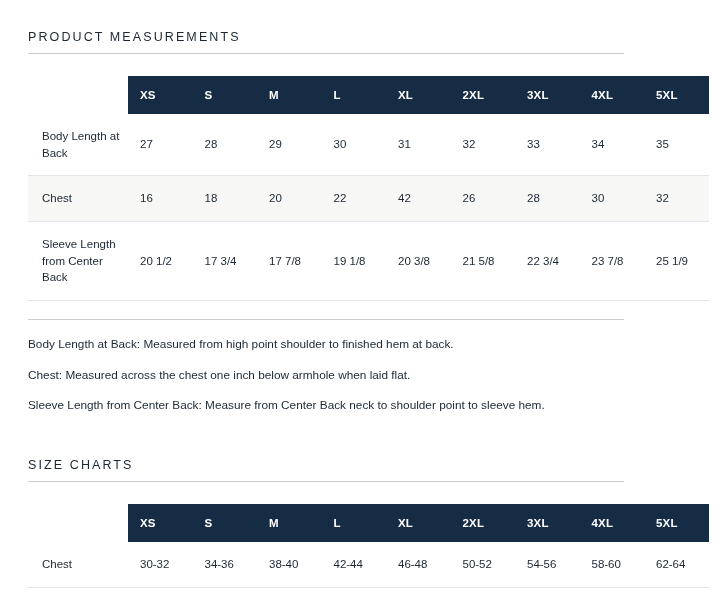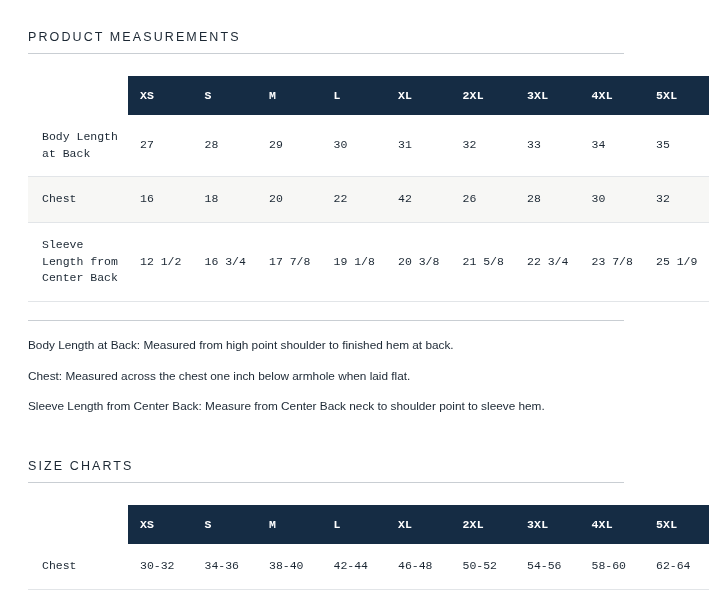--- a/index.html
+++ b/index.html
@@ -32,21 +32,20 @@
     padding-top: 30px;
     padding-bottom: 9px;
     border-bottom: 1px solid #c9ced3;
   }
 
   
   table {
     border-collapse: collapse;
     width: 100%;
     table-layout: fixed;
-    font-family: Liberation Mono, monospace;
   }
   .measure-table {
     margin-top: 22px;
   }
   thead th {
     background: #152c44;
     color: #ffffff;
     font-size: 11.5px;
     font-weight: bold;
     text-align: left;
@@ -156,22 +155,22 @@
         <td>20</td>
         <td>22</td>
         <td>42</td>
         <td>26</td>
         <td>28</td>
         <td>30</td>
         <td>32</td>
       </tr>
       <tr>
         <td class="rowlabel">Sleeve Length from Center Back</td>
-        <td>12 1/2</td>
-        <td>16 3/4</td>
+        <td>20 1/2</td>
+        <td>17 3/4</td>
         <td>17 7/8</td>
         <td>19 1/8</td>
         <td>20 3/8</td>
         <td>21 5/8</td>
         <td>22 3/4</td>
         <td>23 7/8</td>
         <td>25 1/9</td>
       </tr>
     </tbody>
   </table>

